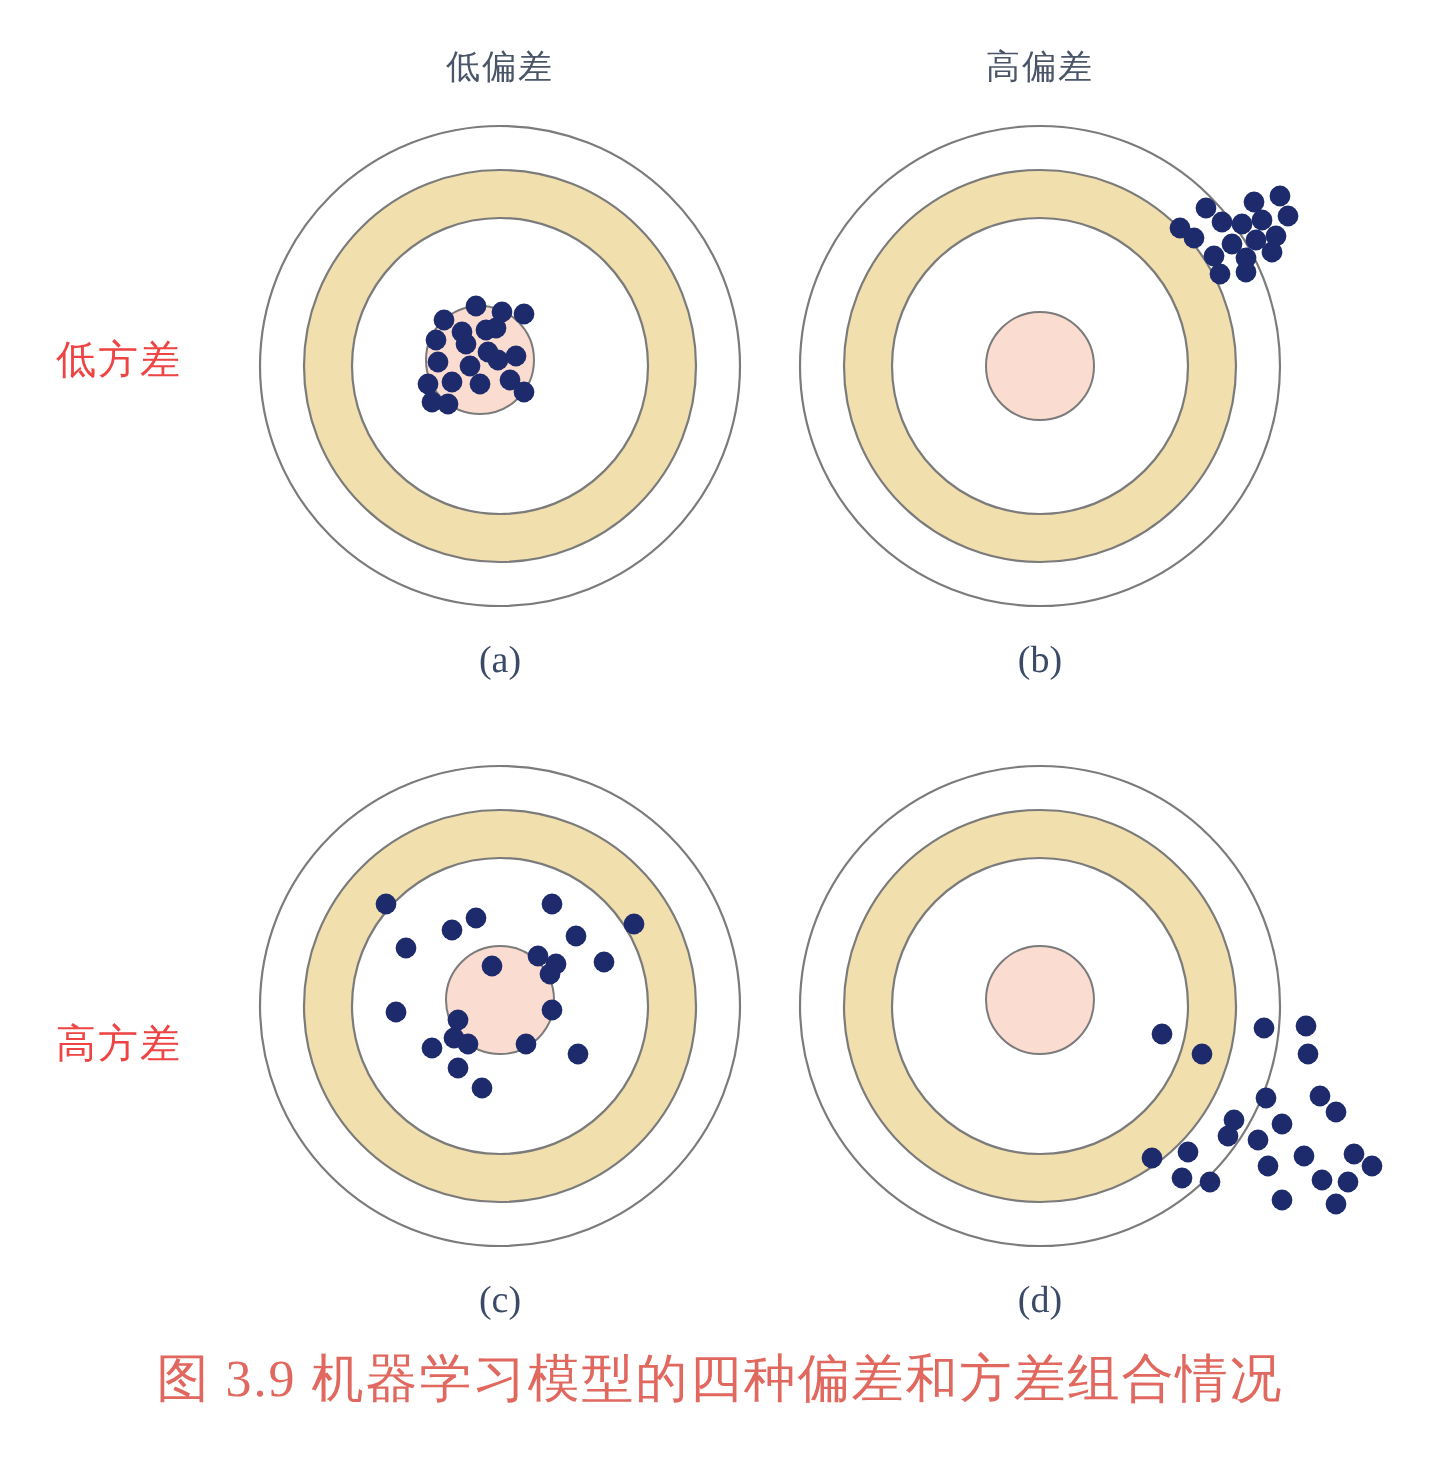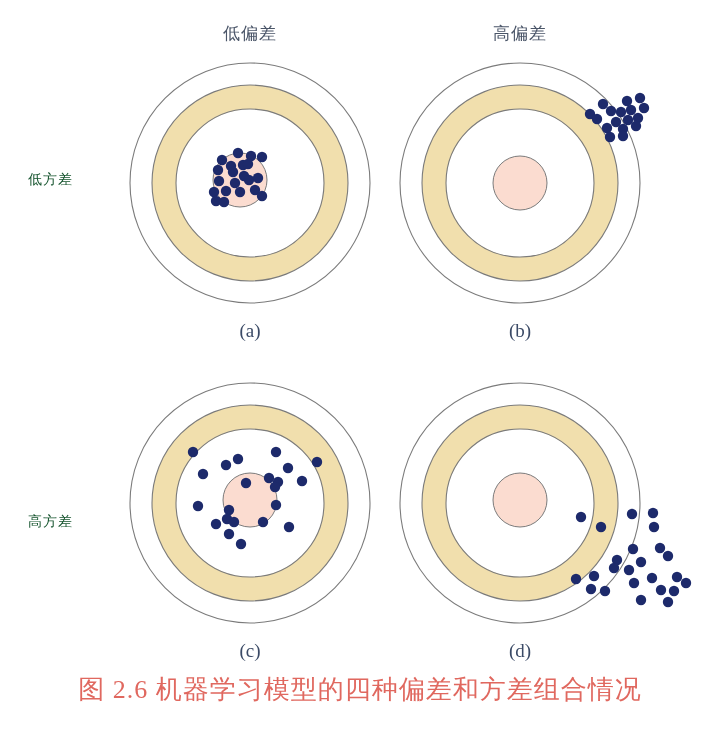--- a/index.html
+++ b/index.html
@@ -23,23 +23,23 @@
     text-align:right;
     white-space:nowrap;
     transform:translateX(-50%);
   }
   #col-header-low-bias{left:250px;top:22px;}
   #col-header-high-bias{left:520px;top:22px;}
 
   
   .row-header{
     position:absolute;
-    font-size:14px;
+    font-size:20px;
     letter-spacing:1px;
-    color:#14532d;
+    color:#ef4444;
     white-space:nowrap;
     transform:translateY(-50%);
   }
   #row-header-low-variance{left:28px;top:180px;}
   #row-header-high-variance{left:28px;top:522px;}
 
   
   .panel-label{
     position:absolute;
     font-family:"Liberation Serif","DejaVu Serif",serif;
@@ -187,15 +187,15 @@
         <circle cx="641" cy="600" r="5.2" fill="#1d2a6b"></circle>
         <circle cx="668" cy="602" r="5.2" fill="#1d2a6b"></circle>
       </g>
     </svg>
 
   <div class="panel-label" id="panel-label-a">(a)</div>
   <div class="panel-label" id="panel-label-b">(b)</div>
   <div class="panel-label" id="panel-label-c">(c)</div>
   <div class="panel-label" id="panel-label-d">(d)</div>
 
-  <div id="figure-caption" style="color: rgb(224, 104, 95);">图 2.6  机器学习模型的四种偏差和方差组合情况</div>
+  <div id="figure-caption" style="color: rgb(224, 104, 95);">图 3.9  机器学习模型的四种偏差和方差组合情况</div>
 
 </div>
 
 </body></html>

